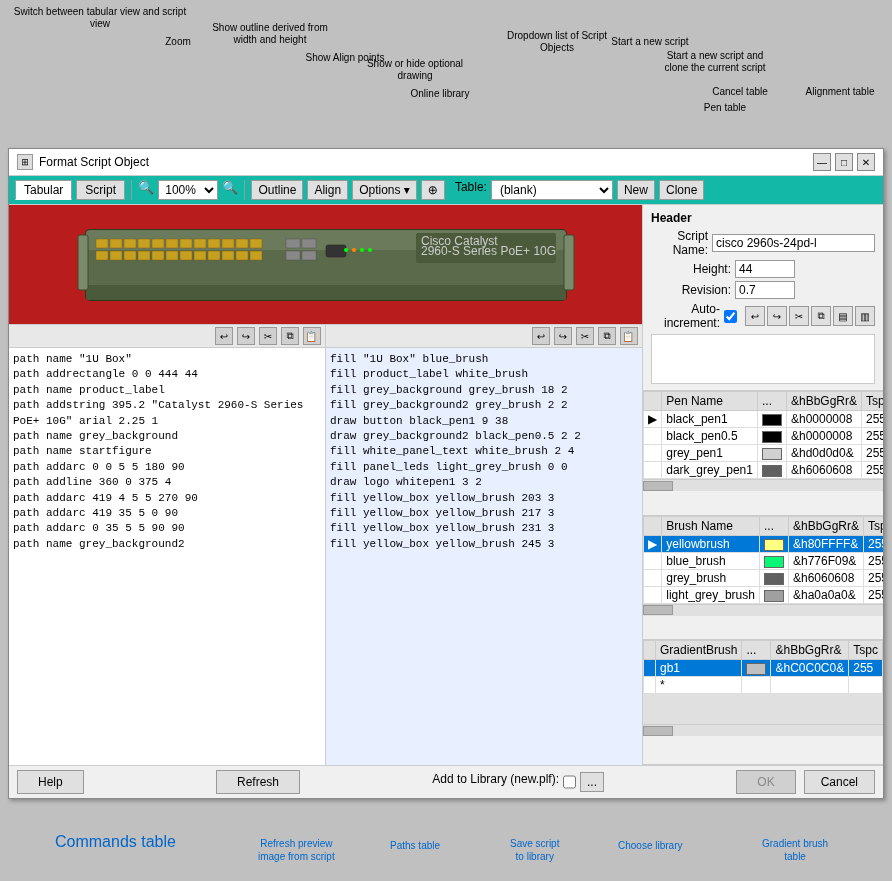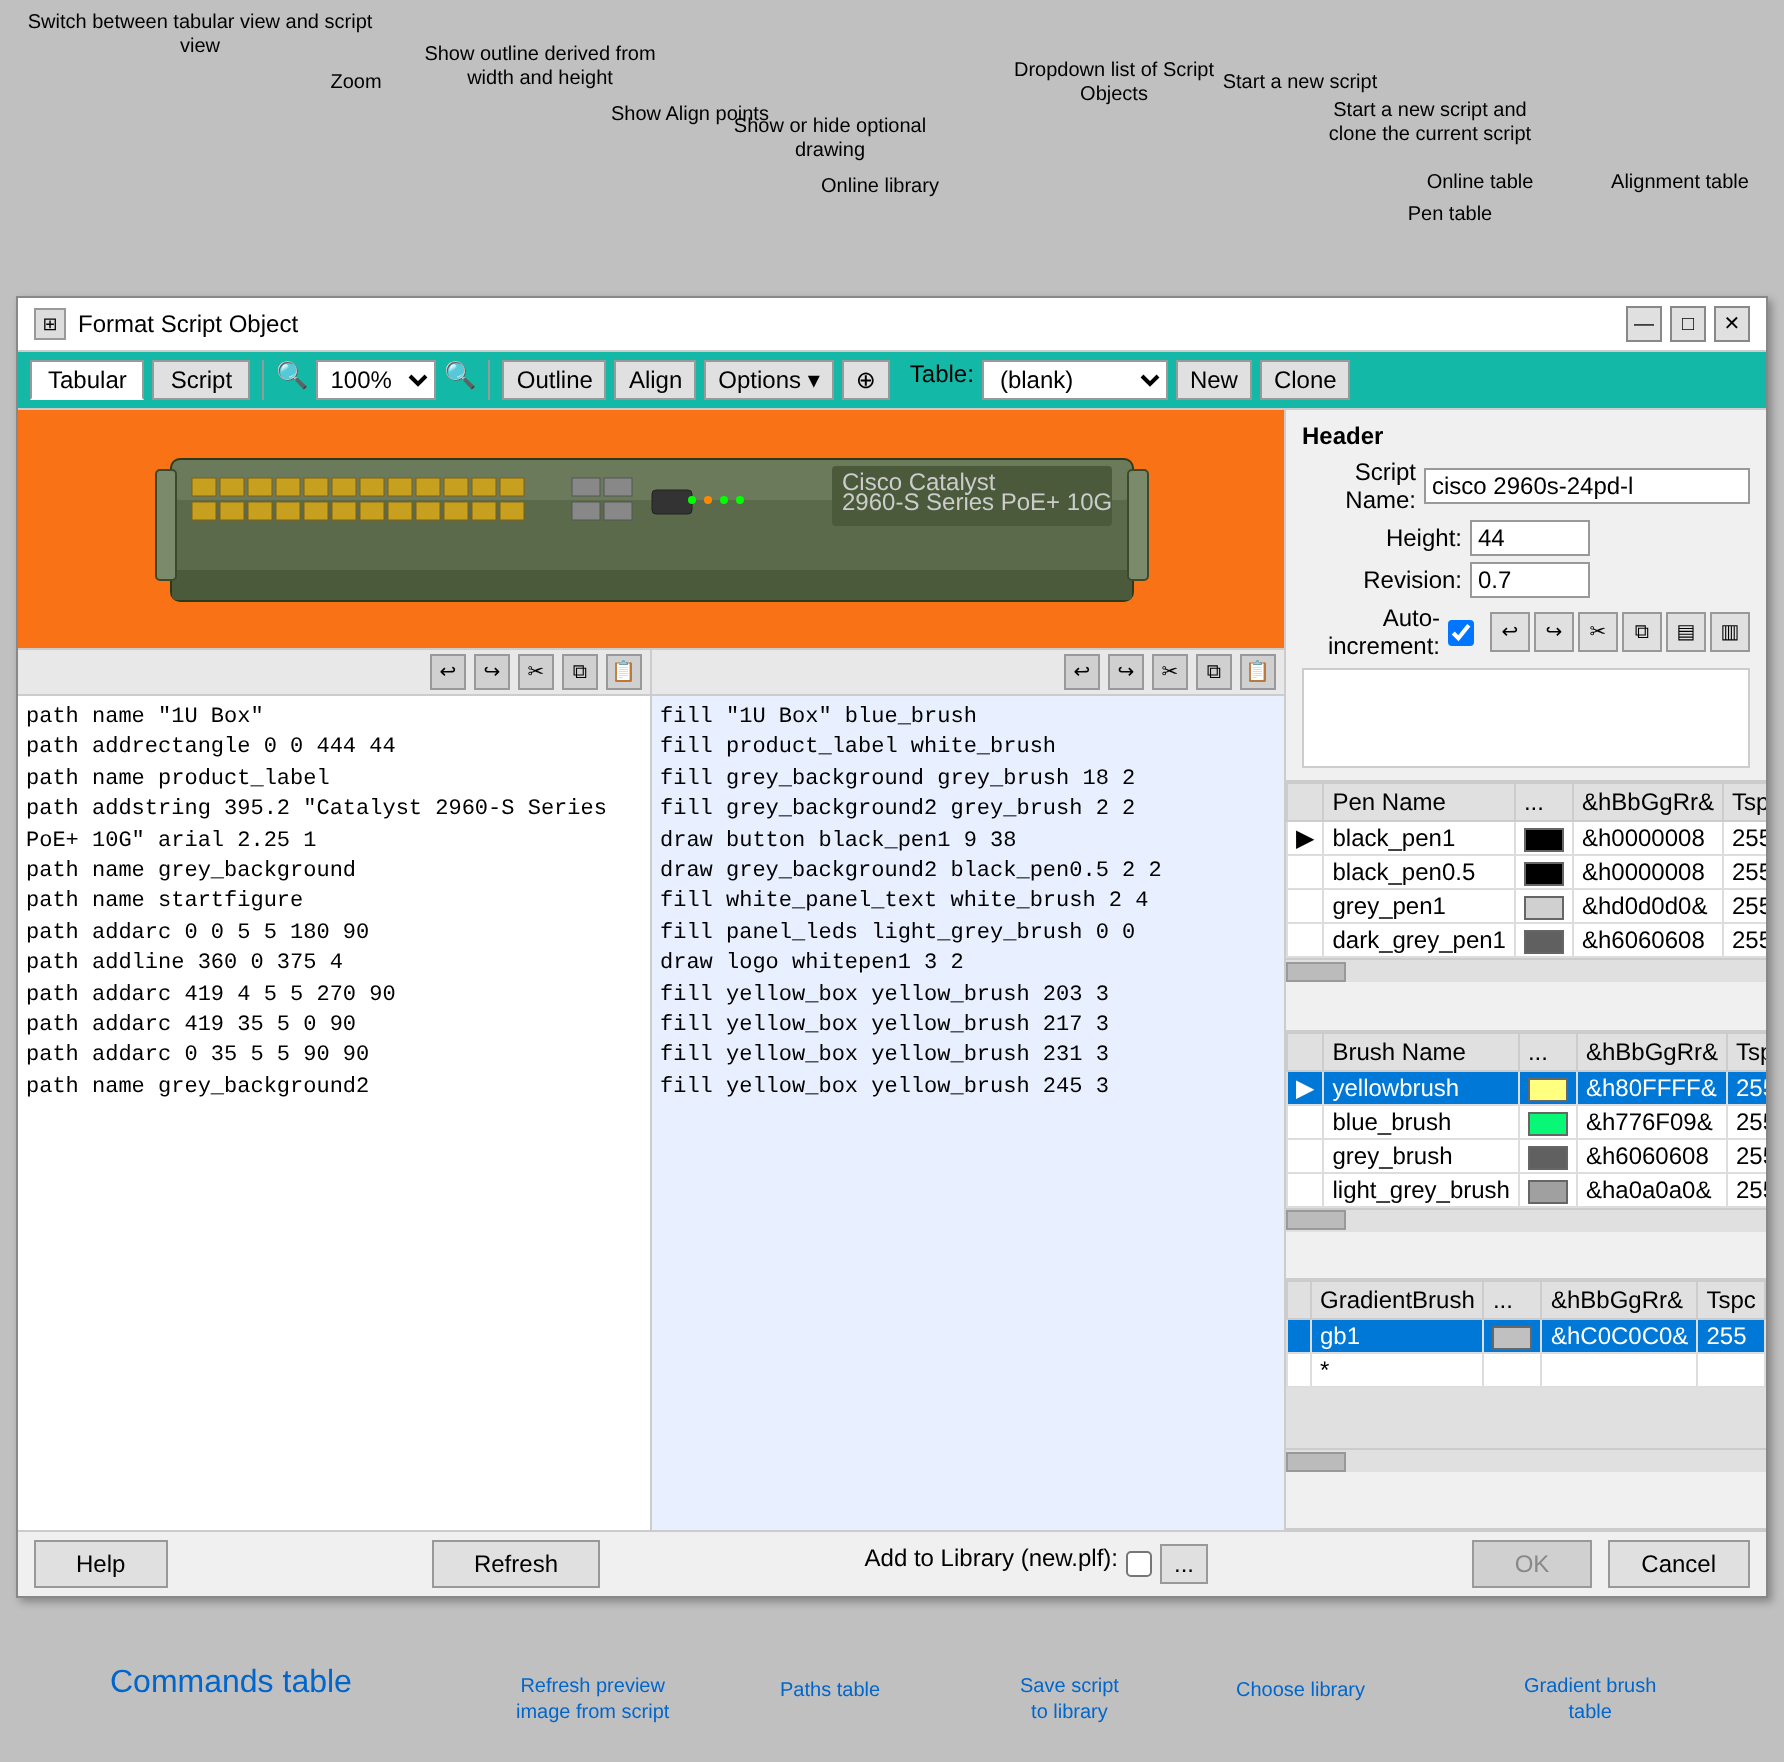--- a/index.html
+++ b/index.html
@@ -98,41 +98,41 @@
       background: #fff;
       font-size: 12px;
       width: 60px;
     }
     .table-label { margin-left: 6px; font-size: 12px; }
     .table-select {
       padding: 1px 4px;
       border: 1px solid #999;
       background: #fff;
       font-size: 12px;
-      width: 93px;
+      width: 122px;
     }
 
     
     .main-content {
       display: flex;
       height: 560px;
     }
 
     
     .left-panel {
       flex: 1;
       display: flex;
       flex-direction: column;
       border-right: 1px solid #ccc;
     }
 
     
     .preview-area {
       height: 120px;
-      background: #f97316;
+      background: #b91c1c;
       border-bottom: 1px solid #ccc;
       display: flex;
       align-items: center;
       justify-content: center;
       overflow: hidden;
       padding: 8px;
     }
 
     
     .text-panels {
@@ -353,21 +353,21 @@
 from width and height</span>
   <span class="annotation" style="left:290px;top:52px;width:110px;">Show Align points</span>
   <span class="annotation" style="left:360px;top:58px;width:110px;">Show or hide optional
 drawing</span>
   <span class="annotation" style="left:400px;top:88px;width:80px;">Online library</span>
   <span class="annotation" style="left:502px;top:6px;width:110px;margin-top:24px;">Dropdown list of
 Script Objects</span>
   <span class="annotation" style="left:600px;top:36px;width:100px;">Start a new script</span>
   <span class="annotation" style="left:655px;top:50px;width:120px;">Start a new script and
 clone the current script</span>
-  <span class="annotation" style="left:700px;top:86px;width:80px;">Online table</span>
+  <span class="annotation" style="left:700px;top:86px;width:80px;">Cancel table</span>
   <span class="annotation" style="left:690px;top:102px;width:70px;">Pen table</span>
   <span class="annotation" style="left:800px;top:86px;width:80px;">Alignment table</span>
 </div>
 
 <div class="window">
 
   <div class="title-bar">
     <div class="title-bar-left">
       <div class="title-bar-icon">⊞</div>
       <span class="title-bar-title">Format Script Object</span>

